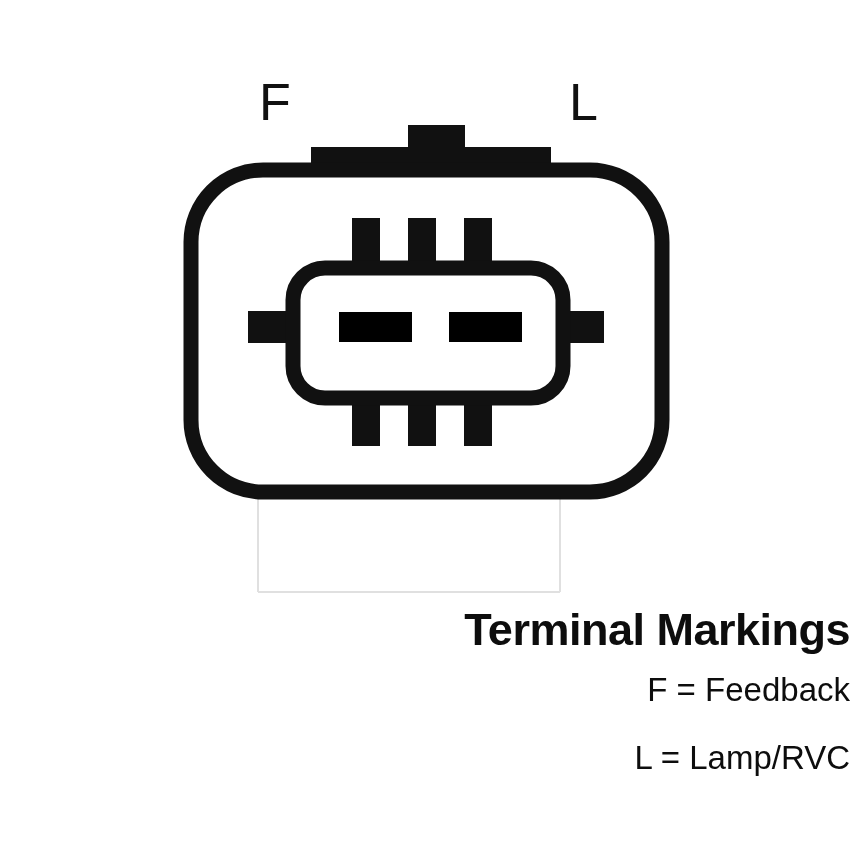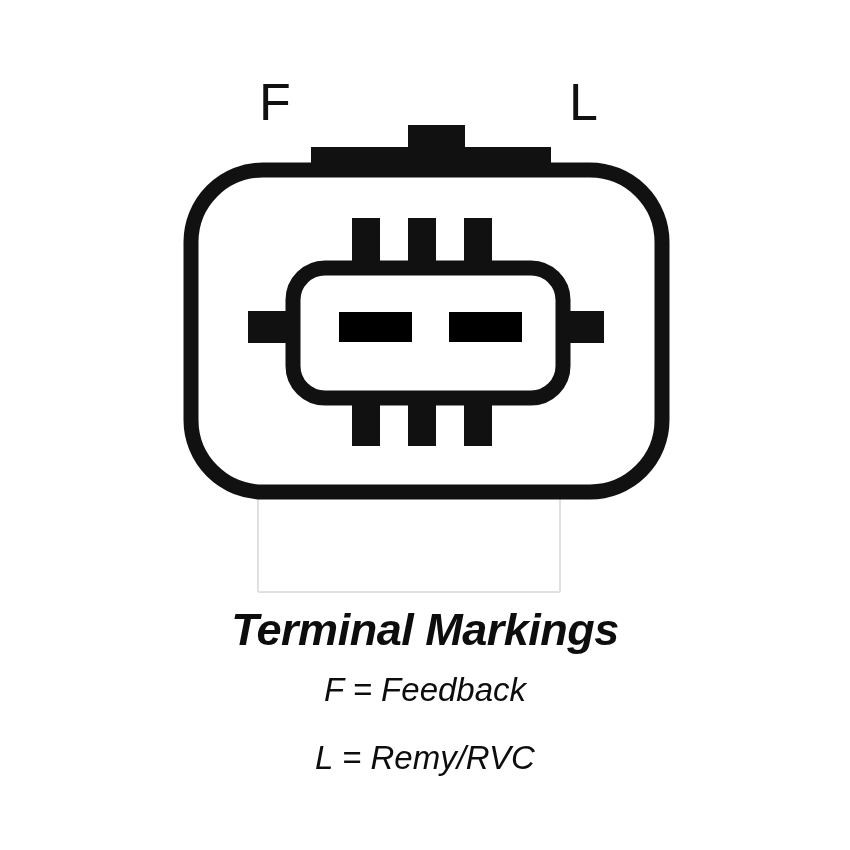--- a/index.html
+++ b/index.html
@@ -37,22 +37,21 @@
     user-select: none;
   }
   #label-f { left: 259px; top: 76px; }
   #label-l { left: 569px; top: 76px; }
 
   .caption-block {
     position: absolute;
     left: 0;
     top: 604px;
     width: 850px;
-    text-align: center;
-    font-style: italic;
+    text-align: right;
   }
   .caption-title {
     font-family: "Liberation Sans", sans-serif;
     font-weight: 700;
     font-size: 45px;
     line-height: 52px;
     color: #0d0d0d;
     letter-spacing: -0.5px;
     margin: 0;
   }
@@ -129,16 +128,16 @@
 
   </svg>
 
   <div class="pin-label" id="label-f">F</div>
 
   <div class="pin-label" id="label-l">L</div>
 
   <div class="caption-block">
     <p class="caption-title">Terminal Markings</p>
     <p class="caption-line">F = Feedback</p>
-    <p class="caption-line">L = Remy/RVC</p>
+    <p class="caption-line">L = Lamp/RVC</p>
   </div>
 
 </div>
 
 </body></html>

